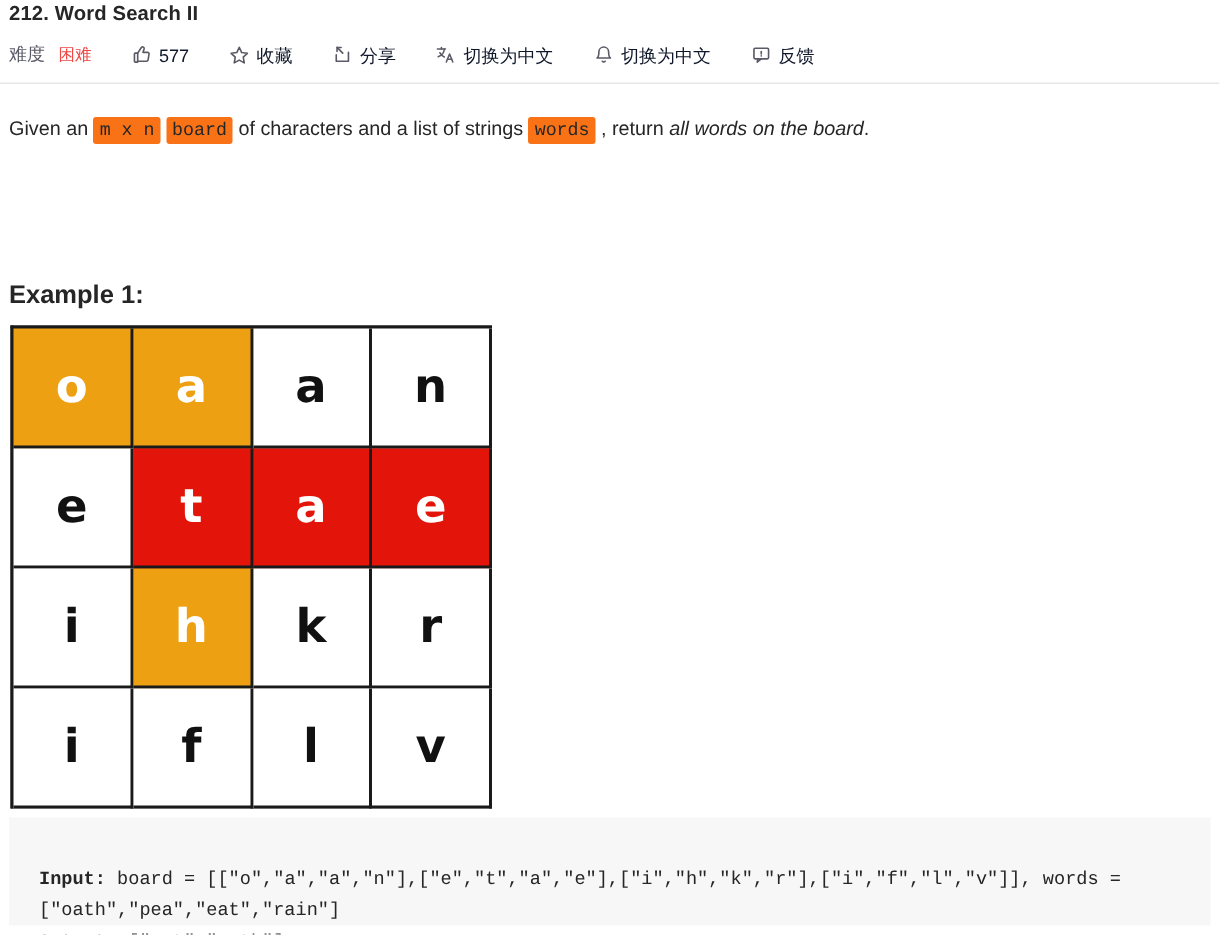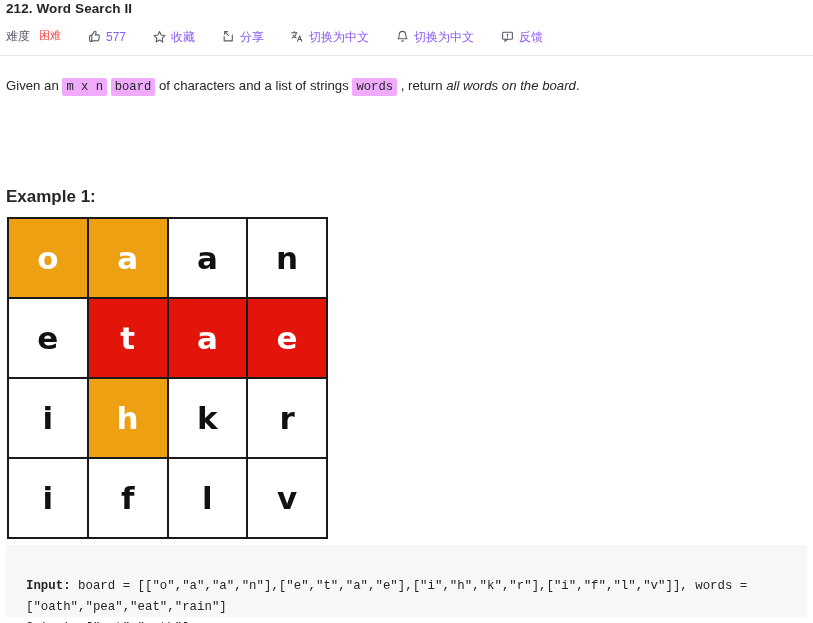--- a/index.html
+++ b/index.html
@@ -20,25 +20,25 @@
     letter-spacing: .1px; white-space: nowrap;
   }
   .meta-bar {
     position: absolute; left: 6px; top: 28px;
     display: flex; align-items: center; gap: 0px;
     font-size: 12px; color: #3c3c4399;
     white-space: nowrap;
   }
   .meta-item {
     display: flex; align-items: center; gap: 5px;
-    color: #8b5cf6; margin-right: 26px;
+    color: #0f172a; margin-right: 26px;
     font-size: 12px; line-height: 16px;
   }
   .meta-item:last-child { margin-right: 0; }
-  .diff-group { display:flex; gap:9px; margin-right: 26px; }
+  .diff-group { display:flex; align-items:center; gap:9px; margin-right: 26px; }
   .diff-label { color: #5a5a66; font-size: 12px; }
   .diff-value { color: #ef4743; font-size: 11px; }
   .mi-icon {
     display:inline-flex; align-items:center; justify-content:center;
     width: 14px; height: 14px; color:#5a5a66; flex:none;
   }
   .mi-icon svg { display:block; }
 
   .rule {
     position: absolute; left: 0; top: 55px; width: 813px; height: 1px;
@@ -48,21 +48,21 @@
   
   .para {
     position: absolute; left: 6px;
     font-size: 13.2px; line-height: 20px; color: #262626;
     width: 800px;
   }
   .p1 { top: 76px; }
   .p2 { top: 107px; }
   code.inl {
     font-family: "Liberation Mono", monospace;
-    background: #f0abfc; color: #262626;
+    background: #f97316; color: #262626;
     font-size: 12.2px; padding: 2px 4px 2px 4px;
     border-radius: 2px; white-space: nowrap;
   }
   em { }
   b { font-weight: bold; }
 
   .example-label {
     position: absolute; left: 6px; top: 187px;
     font-size: 17px; font-weight: bold; color: #262626;
   }

